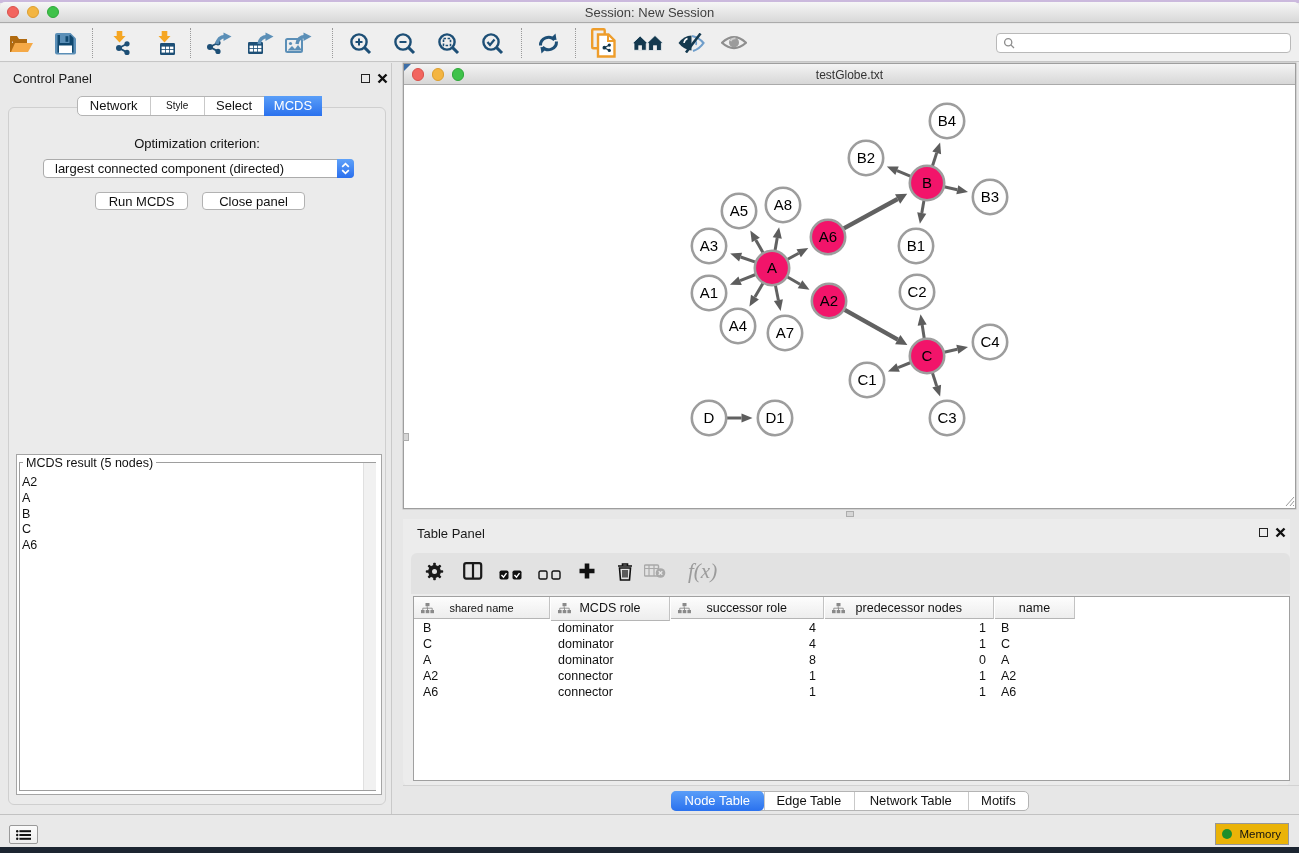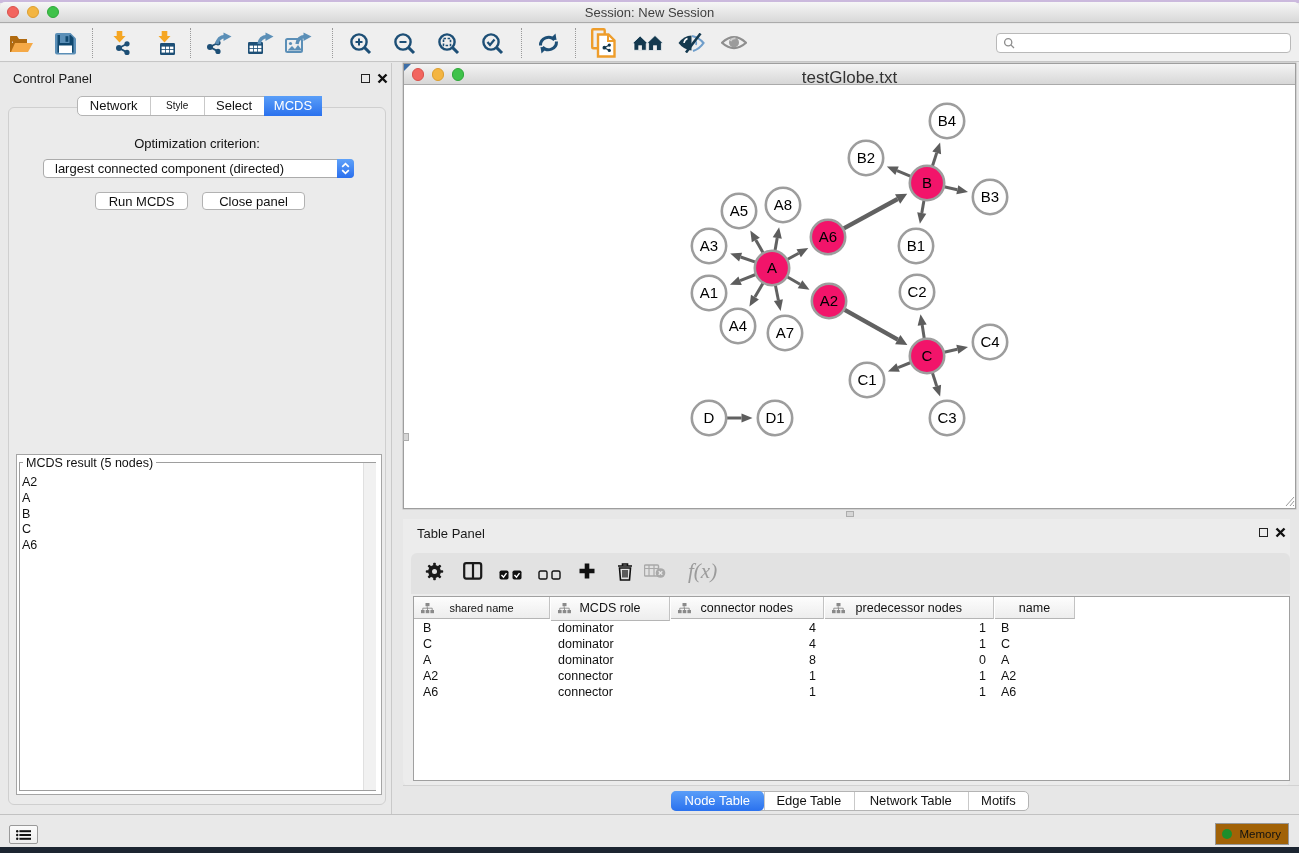--- a/index.html
+++ b/index.html
@@ -195,21 +195,21 @@
 <div class="abs" style="left:363px;top:463px;width:13px;height:327px;background:#f1f1f1;border-left:1px solid #e0e0e0"></div>
 <div class="abs" style="left:22px;top:475px;font-size:12.5px;line-height:15.8px;color:#111">A2<br>A<br>B<br>C<br>A6</div>
 <div class="abs" style="left:403px;top:63px;width:893px;height:446px;background:#fff;border:1px solid #9e9e9e;box-shadow:0 0 0 0.5px #bbb"></div>
 <div class="abs" style="left:404px;top:64px;width:891px;height:21px;background:linear-gradient(#f4f4f4,#d7d7d7);border-bottom:1px solid #aaa"></div>
 <svg class="abs" style="left:404px;top:64px" width="7" height="7" viewBox="0 0 7 7">
     <path d="M0 0 L7 0 L0 7 z" fill="#3d6fa8"></path>
   </svg>
 <div style="position:absolute;left:411.8px;top:68.3px;width:12.4px;height:12.4px;border-radius:50%;background:#f2655f;border:1px solid #d9524c;box-sizing:border-box"></div>
 <div style="position:absolute;left:431.8px;top:68.3px;width:12.4px;height:12.4px;border-radius:50%;background:#f3b542;border:1px solid #dd9f2f;box-sizing:border-box"></div>
 <div style="position:absolute;left:451.8px;top:68.3px;width:12.4px;height:12.4px;border-radius:50%;background:#3fc24a;border:1px solid #2fa83a;box-sizing:border-box"></div>
-<div class="abs" style="left:404px;top:68px;width:891px;text-align:center;font-size:17px;color:#333">testGlobe.txt</div>
+<div class="abs" style="left:404px;top:68px;width:891px;text-align:center;font-size:12px;color:#333">testGlobe.txt</div>
 <svg style="position:absolute;left:404px;top:85px" width="892" height="423" font-family="&quot;Liberation Sans&quot;,sans-serif">
     <line x1="359.2" y1="167.9" x2="351.8" y2="155.0" stroke="#616161" stroke-width="3"></line>
     <polygon points="346.3,145.5 355.8,152.7 347.8,157.3" fill="#5d5d5d"></polygon>
     <line x1="371.0" y1="165.8" x2="373.2" y2="153.0" stroke="#616161" stroke-width="3"></line>
     <polygon points="375.1,142.2 377.8,153.8 368.7,152.2" fill="#5d5d5d"></polygon>
     <line x1="351.5" y1="177.2" x2="336.6" y2="172.0" stroke="#616161" stroke-width="3"></line>
     <polygon points="326.2,168.4 338.1,167.7 335.1,176.4" fill="#5d5d5d"></polygon>
     <line x1="351.7" y1="189.5" x2="336.1" y2="195.6" stroke="#616161" stroke-width="3"></line>
     <polygon points="325.9,199.7 334.4,191.4 337.8,199.9" fill="#5d5d5d"></polygon>
     <line x1="359.1" y1="198.1" x2="350.9" y2="212.1" stroke="#616161" stroke-width="3"></line>
@@ -354,21 +354,21 @@
     <path d="M6.2 3.2 v2 M1.8 7 v-1.8 h9.4 v1.8 M6.5 5 v2" stroke="#8a8a8a" stroke-width="0.9" fill="none"></path>
   </svg>
 <div class="abs" style="left:551px;top:597px;width:119px;height:24px;background:linear-gradient(#fdfdfd,#ededed);border-right:1px solid #c3c3c3;border-bottom:1px solid #b5b5b5;font-size:12.5px;text-align:center;line-height:22px;color:#111">MCDS role</div>
 <svg style="position:absolute;left:558px;top:603px" width="13" height="11" viewBox="0 0 13 11" fill="#8a8a8a">
     <rect x="4.5" y="0" width="4" height="3.2"></rect>
     <rect x="0" y="7" width="3.6" height="3.2"></rect>
     <rect x="4.7" y="7" width="3.6" height="3.2"></rect>
     <rect x="9.4" y="7" width="3.6" height="3.2"></rect>
     <path d="M6.2 3.2 v2 M1.8 7 v-1.8 h9.4 v1.8 M6.5 5 v2" stroke="#8a8a8a" stroke-width="0.9" fill="none"></path>
   </svg>
-<div class="abs" style="left:671px;top:597px;width:152.5px;height:22px;background:linear-gradient(#fdfdfd,#ededed);border-right:1px solid #c3c3c3;border-bottom:1px solid #b5b5b5;font-size:12.5px;text-align:center;line-height:22px;color:#111">connector nodes</div>
+<div class="abs" style="left:671px;top:597px;width:152.5px;height:22px;background:linear-gradient(#fdfdfd,#ededed);border-right:1px solid #c3c3c3;border-bottom:1px solid #b5b5b5;font-size:12.5px;text-align:center;line-height:22px;color:#111">successor role</div>
 <svg style="position:absolute;left:678px;top:603px" width="13" height="11" viewBox="0 0 13 11" fill="#8a8a8a">
     <rect x="4.5" y="0" width="4" height="3.2"></rect>
     <rect x="0" y="7" width="3.6" height="3.2"></rect>
     <rect x="4.7" y="7" width="3.6" height="3.2"></rect>
     <rect x="9.4" y="7" width="3.6" height="3.2"></rect>
     <path d="M6.2 3.2 v2 M1.8 7 v-1.8 h9.4 v1.8 M6.5 5 v2" stroke="#8a8a8a" stroke-width="0.9" fill="none"></path>
   </svg>
 <div class="abs" style="left:824.5px;top:597px;width:169.5px;height:22px;background:linear-gradient(#fdfdfd,#ededed);border-right:1px solid #c3c3c3;border-bottom:1px solid #b5b5b5;font-size:12.5px;text-align:center;line-height:22px;color:#111">predecessor nodes</div>
 <svg style="position:absolute;left:831.5px;top:603px" width="13" height="11" viewBox="0 0 13 11" fill="#8a8a8a">
     <rect x="4.5" y="0" width="4" height="3.2"></rect>
@@ -415,14 +415,14 @@
 <div class="abs" style="left:0;top:814px;width:1299px;height:33px;background:#e9e9e9;border-top:1px solid #c2c2c2"></div>
 <div class="abs" style="left:9px;top:825px;width:29px;height:19px;background:linear-gradient(#fbfbfb,#ededed);border:1px solid #9a9a9a;border-radius:2px"></div>
 <svg class="abs" style="left:16px;top:830px" width="15" height="10" viewBox="0 0 15 10" fill="#111">
     <circle cx="1.2" cy="1.2" r="1.2"></circle>
     <rect x="3.4" y="0.2" width="11.6" height="2"></rect>
     <circle cx="1.2" cy="5" r="1.2"></circle>
     <rect x="3.4" y="4" width="11.6" height="2"></rect>
     <circle cx="1.2" cy="8.8" r="1.2"></circle>
     <rect x="3.4" y="7.8" width="11.6" height="2"></rect>
   </svg>
-<div class="abs" style="left:1215px;top:823px;width:74px;height:22px;background:#a16207;border:1px solid #989898;font-size:11.5px;color:#111;line-height:21px;text-align:right;padding-right:7px">Memory</div>
+<div class="abs" style="left:1215px;top:823px;width:74px;height:22px;background:#eab308;border:1px solid #989898;font-size:11.5px;color:#111;line-height:21px;text-align:right;padding-right:7px">Memory</div>
 <div class="abs" style="left:1222px;top:829px;width:10px;height:10px;border-radius:50%;background:#1d8e2b"></div>
 <div class="abs" style="left:0;top:847px;width:1299px;height:6px;background:#1c2531"></div>
 </body></html>

